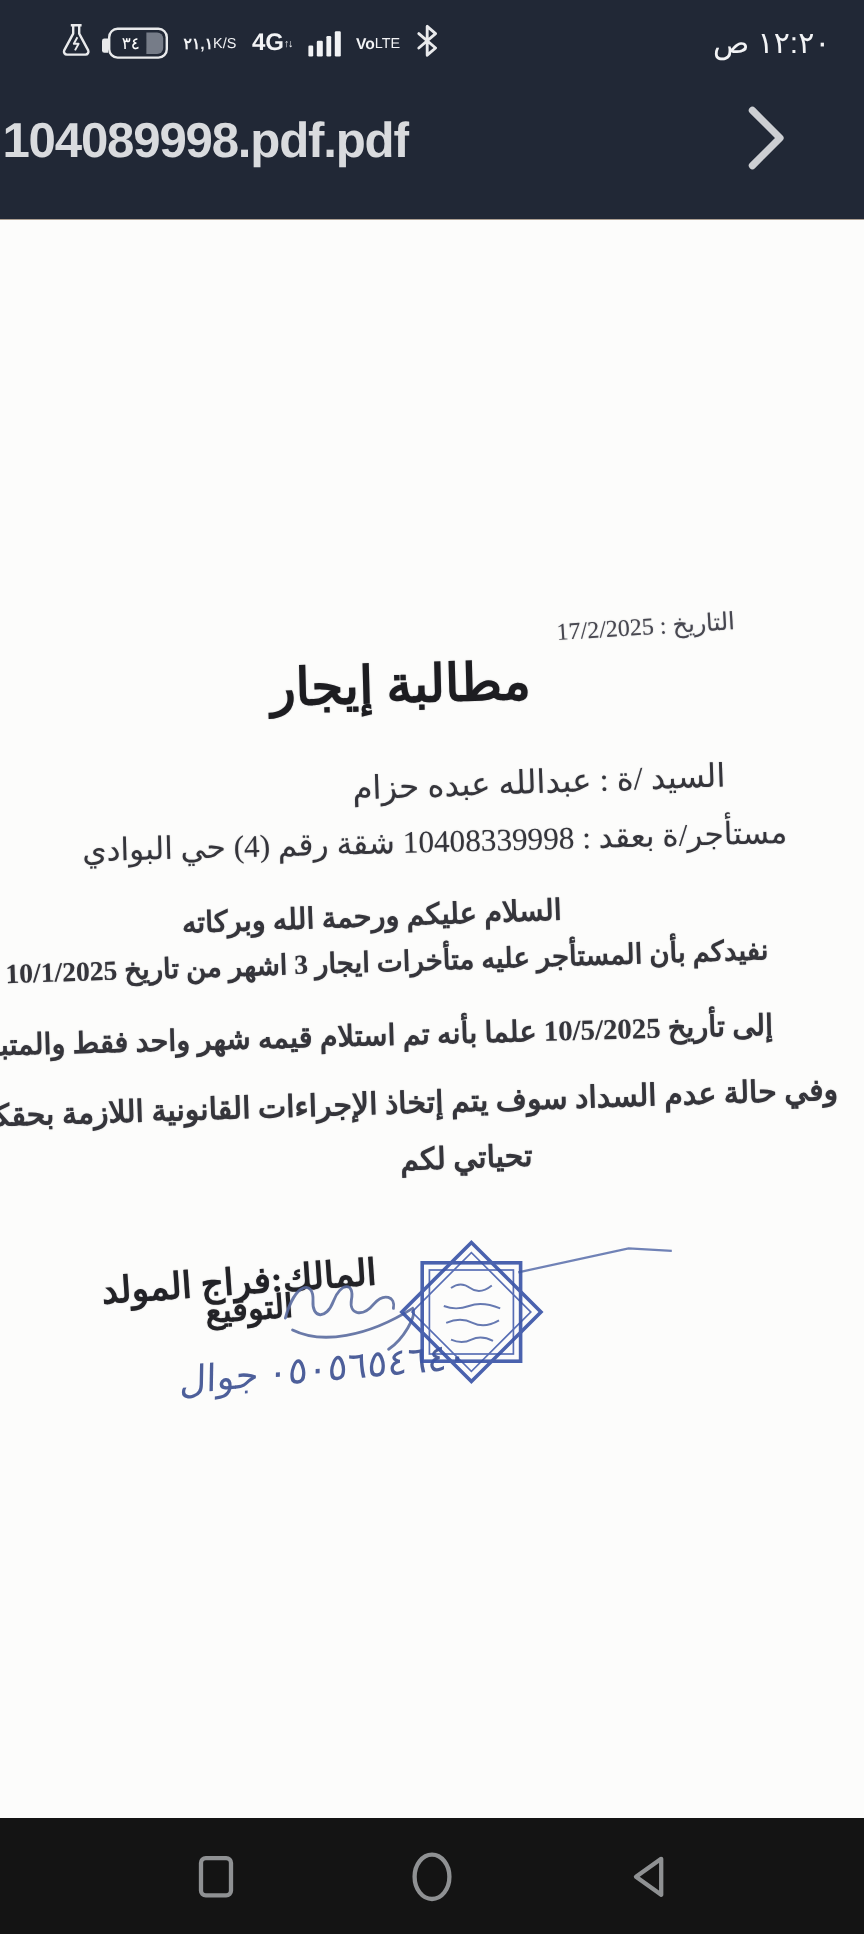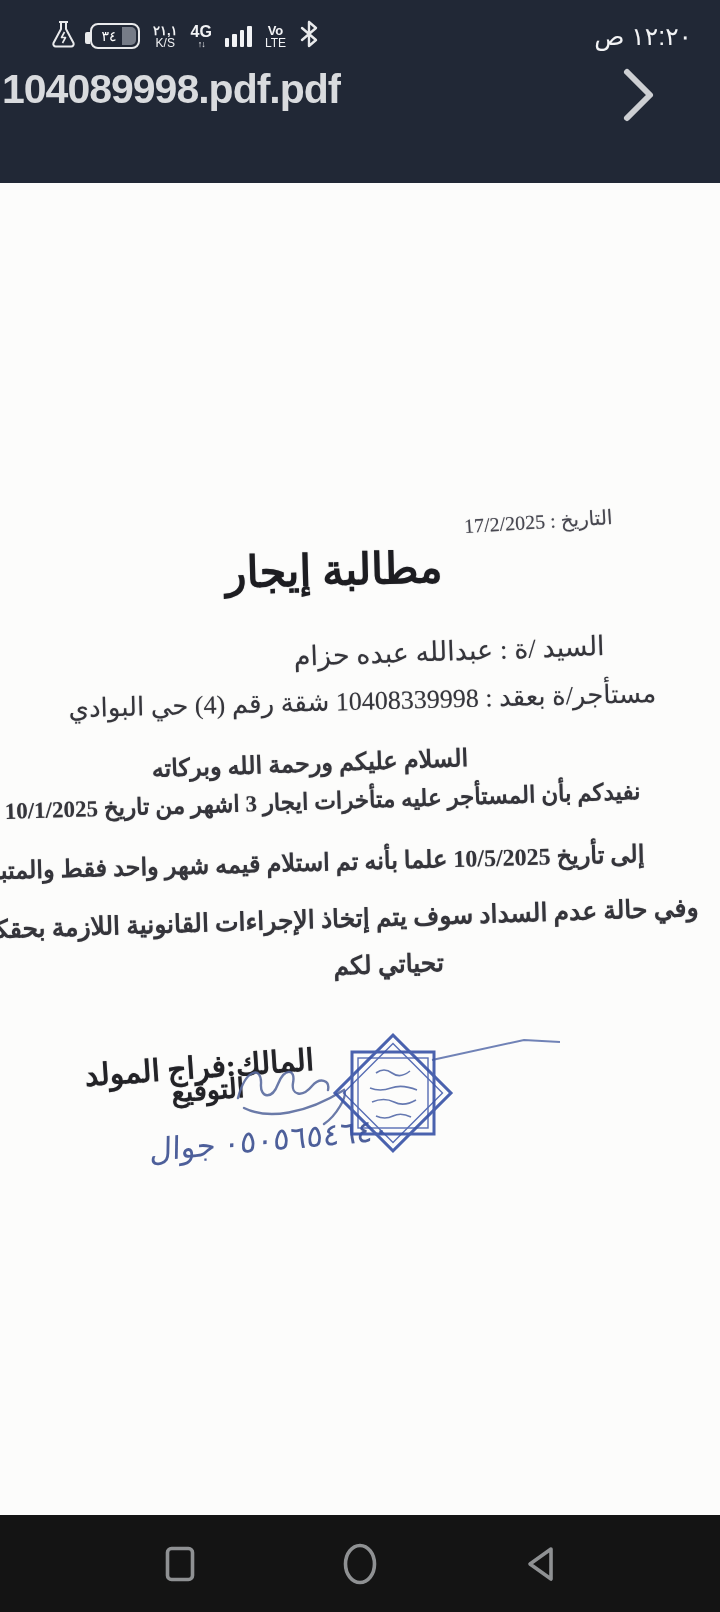--- a/index.html
+++ b/index.html
@@ -12,21 +12,21 @@
   .chrome {
     position:absolute; top:0; left:0; width:720px; height:183px;
     background:#212836; color:#e8eaee;
   }
   .statusbar {
     position:absolute; top:0; left:0; right:0; height:66px;
     display:flex; align-items:center; justify-content:space-between;
     padding:6px 28px 0 50px;
   }
   .sb-left { display:flex; align-items:center; gap:13px; }
-  .sb-stack { display:flex; flex-direction:column; align-items:center; line-height:1; }
+  .sb-stack { display:flex; flex-direction:row; align-items:center; line-height:1; }
   .sb-stack .t { font-size:13px; font-weight:700; color:#f2f3f5; }
   .sb-stack .b { font-size:12px; font-weight:400; color:#f2f3f5; }
   .battery {
     position:relative; width:50px; height:26px; border:2px solid #e9eaec;
     border-radius:8px; display:flex; align-items:center; justify-content:center;
   }
   .battery::before {
     content:""; position:absolute; left:-7px; top:7px; width:5px; height:12px;
     background:#e9eaec; border-radius:2px 0 0 2px;
   }
@@ -35,21 +35,21 @@
     position:absolute; right:2px; top:2px; bottom:2px; width:14px;
     background:#767c88; border-radius:0 5px 5px 0;
   }
   .bars { display:flex; align-items:flex-end; gap:3px; height:22px; }
   .bars i { display:block; width:4.5px; background:#f2f3f5; border-radius:1px; }
   .arrows { font-size:9px; letter-spacing:-1px; color:#f2f3f5; }
   .time { font-size:25px; color:#f2f3f5;margin-left:36px; }
   
   .file-header {
     position:absolute; top:66px; left:0; right:0; height:117px;
-    display:flex; align-items:flex-start; justify-content:space-between;
+    display:flex; align-items:center; justify-content:space-between;
     padding:0 64px 14px 2px;
   }
   .file-name {
     font-size:41px; font-weight:700; color:#d9dbde; letter-spacing:-1px;
     white-space:nowrap; overflow:hidden;
   }
   
   .pdf-page {
     position:absolute; top:183px; left:0; width:720px; height:1332px;
     background:#fcfcfb; direction:rtl; overflow:hidden;
@@ -103,21 +103,21 @@
         </span>
         <span class="battery">
           <span class="pct">٣٤</span>
           <span class="fill"></span>
         </span>
         <span class="sb-stack">
           <span class="t">٢١,١</span>
           <span class="b">K/S</span>
         </span>
         <span class="sb-stack">
-          <span class="t" style="font-size:16px">4G</span>
+          <span class="t" style="font-size:20px">4G</span>
           <span class="arrows">↑↓</span>
         </span>
         <span class="bars">
           <i style="height:9px"></i>
             <i style="height:13px"></i>
             <i style="height:17px"></i>
             <i style="height:21px"></i>
         </span>
         <span class="sb-stack">
           <span class="t">Vo</span>

